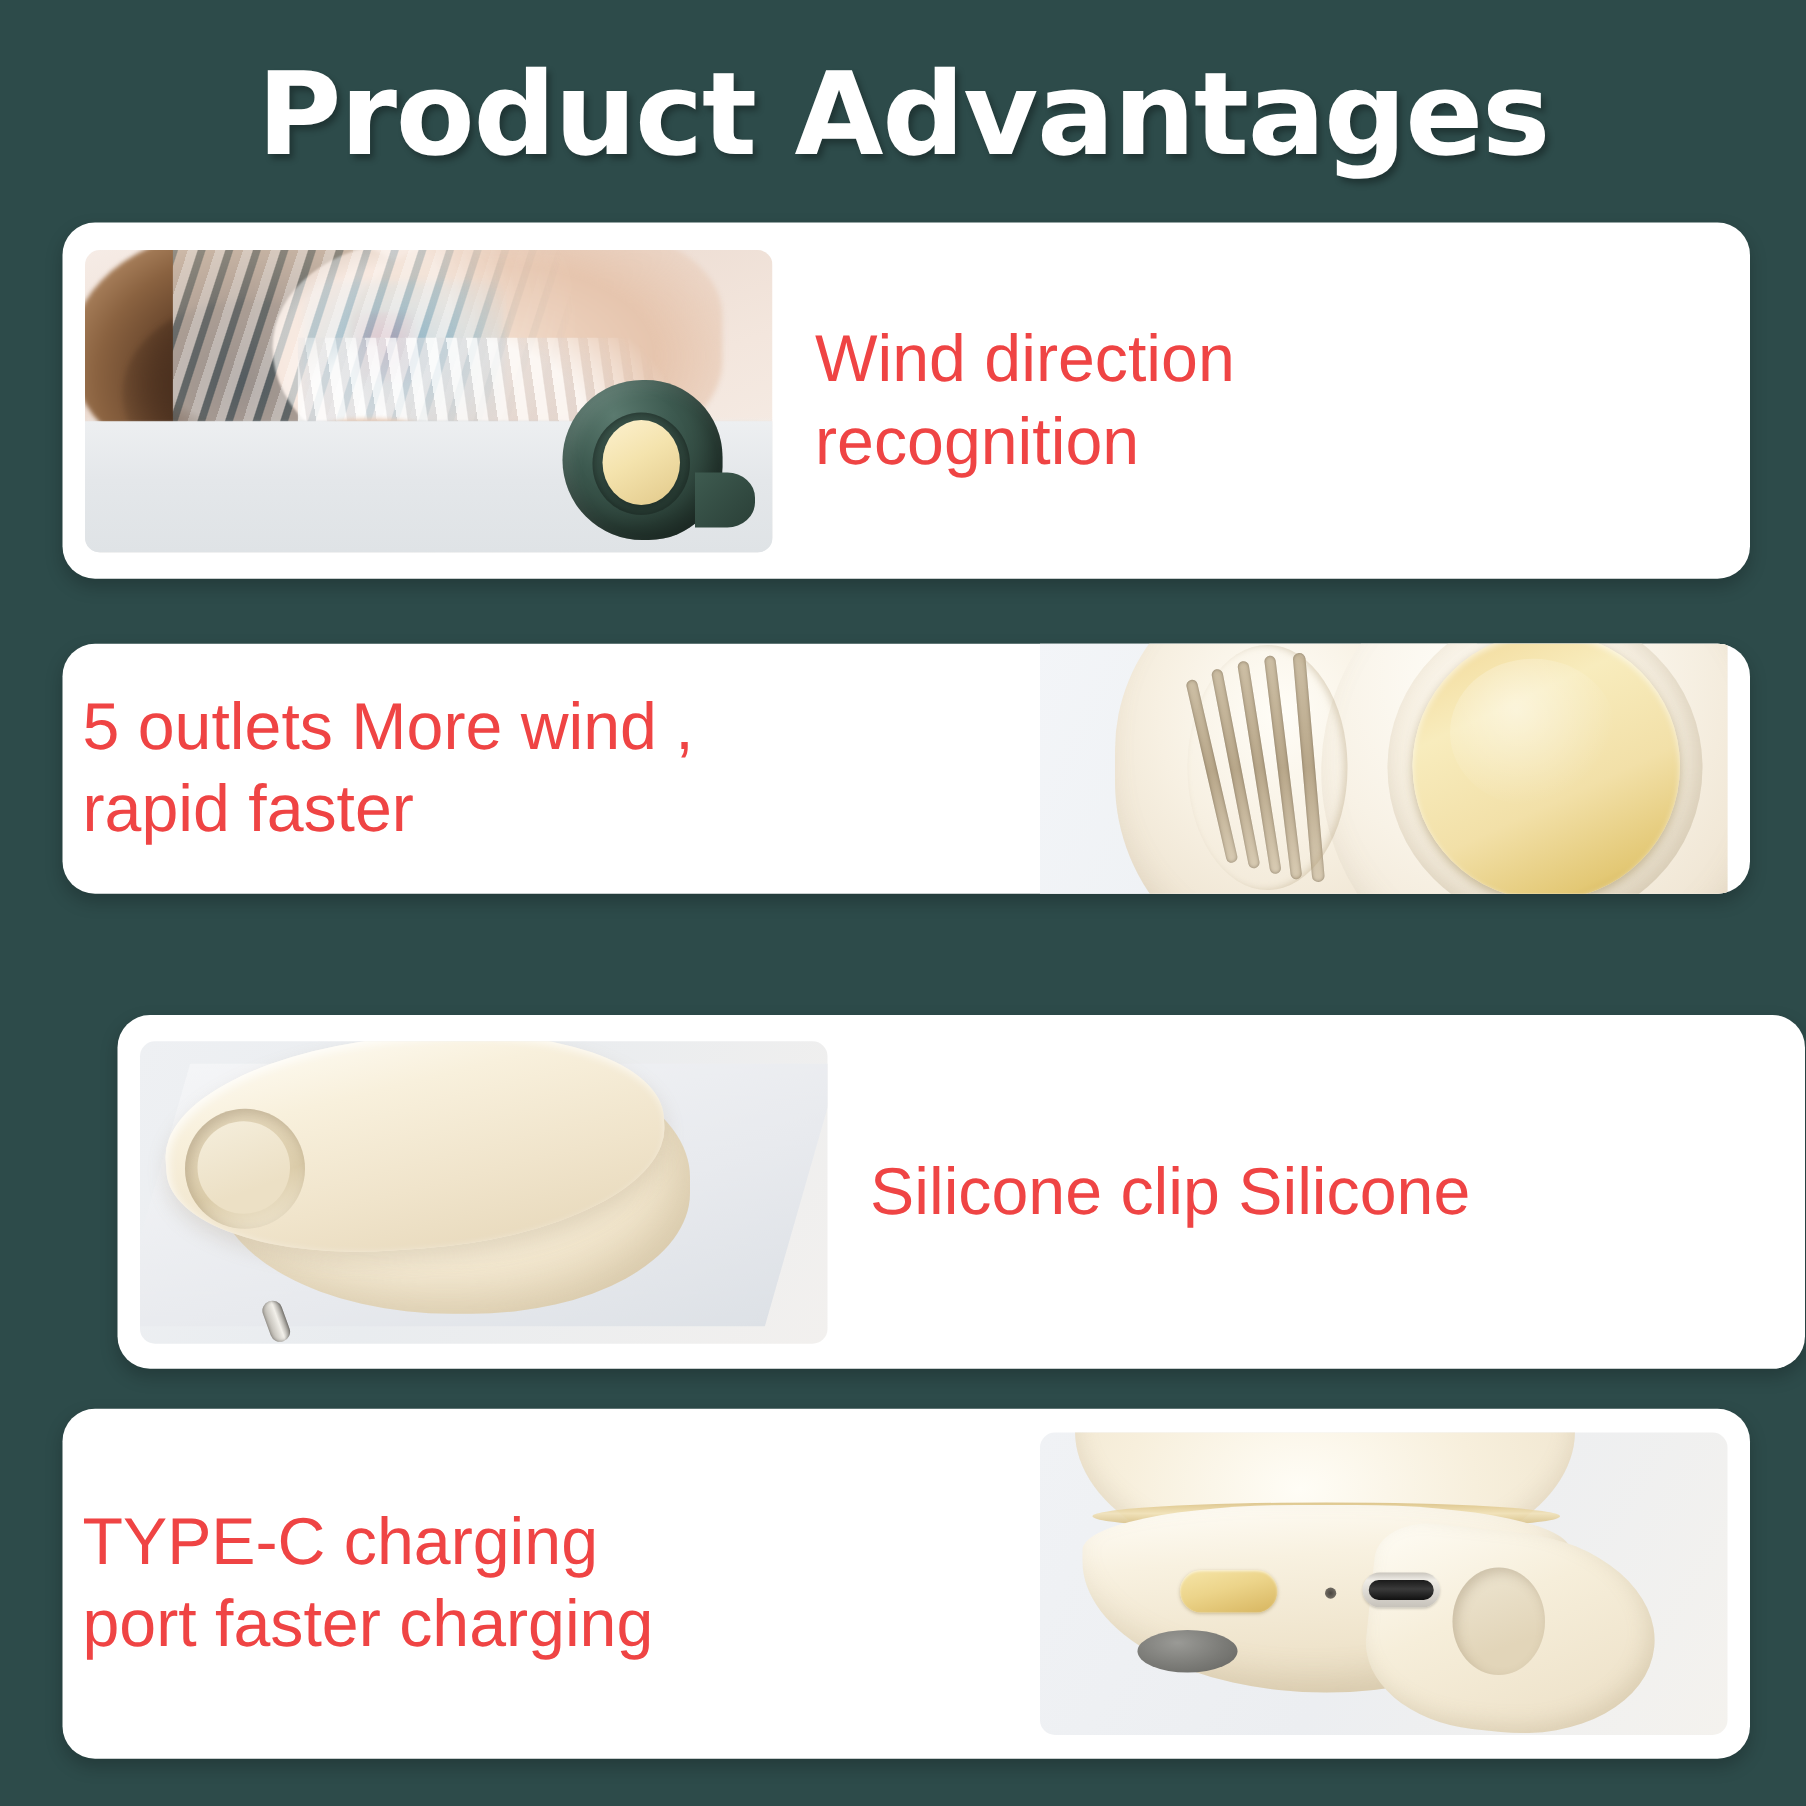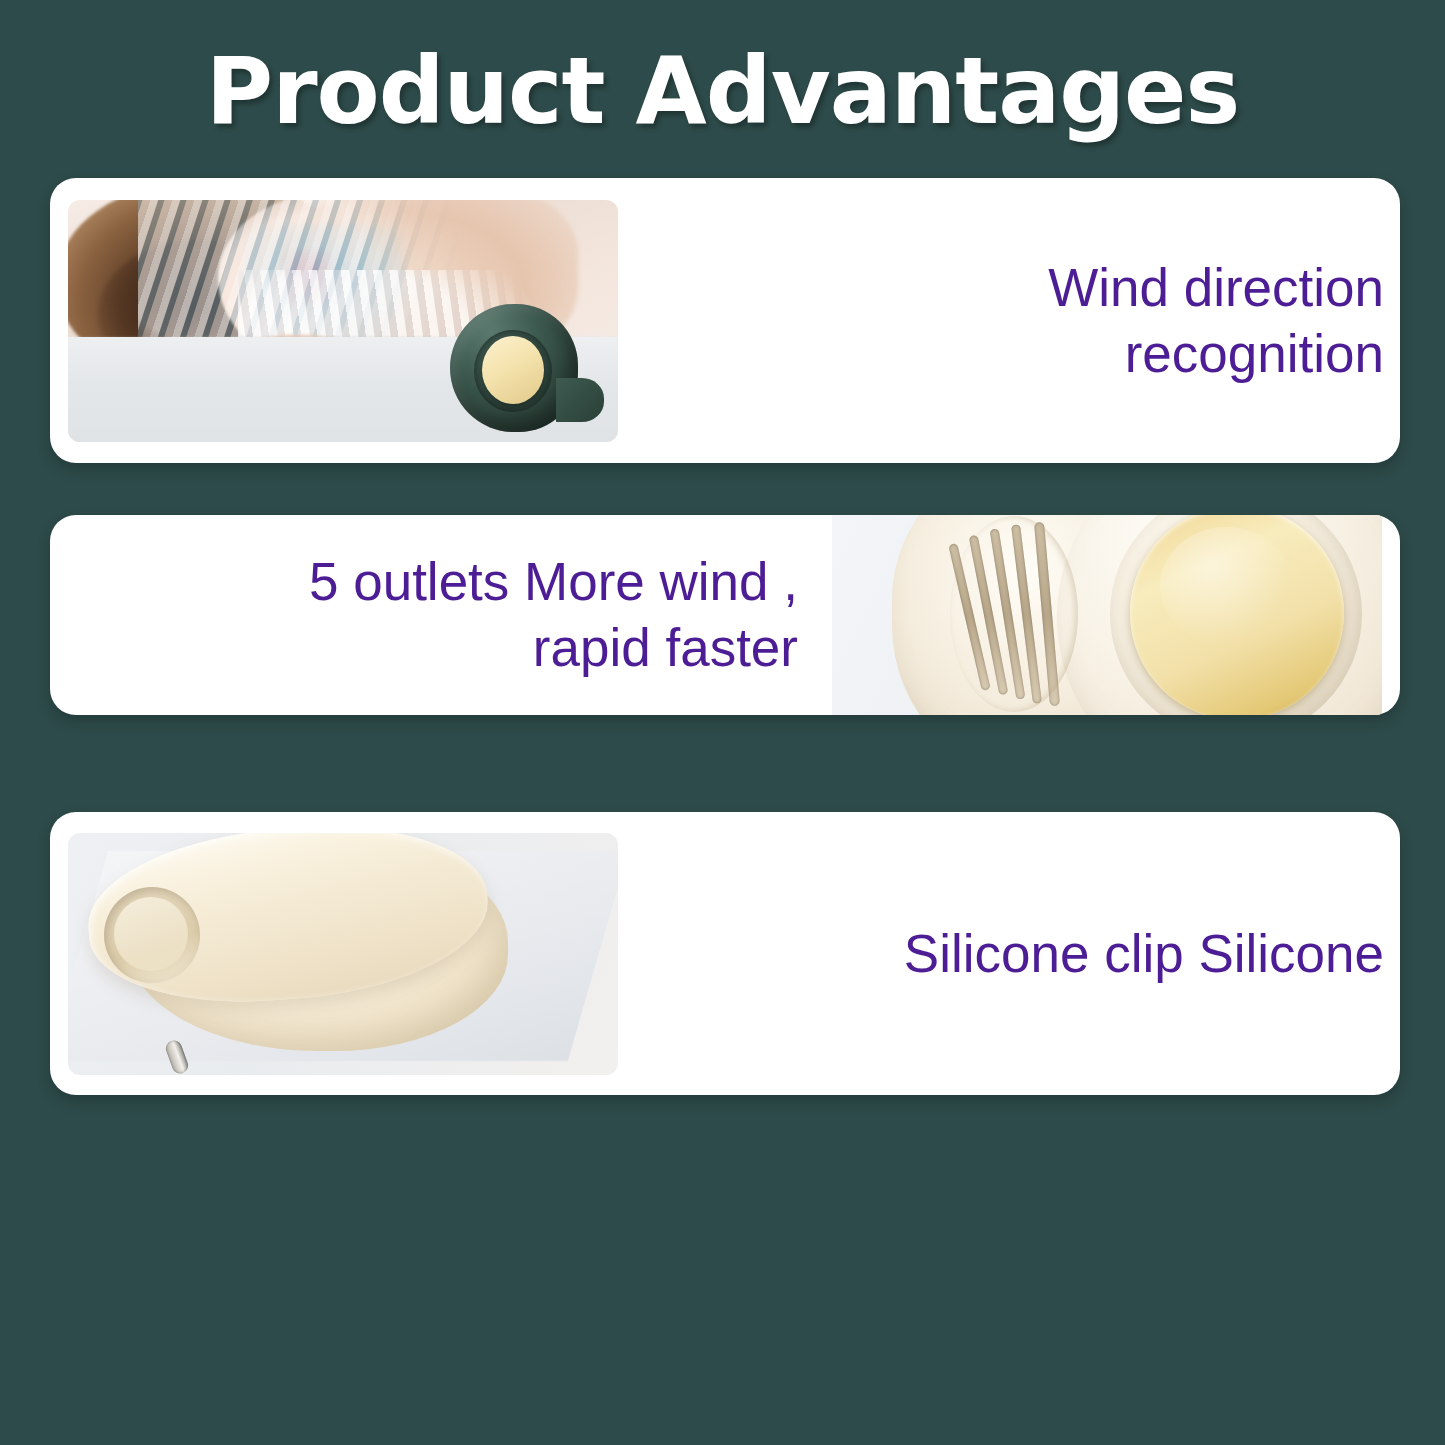--- a/index.html
+++ b/index.html
@@ -45,43 +45,43 @@
     width: 1350px;
     background: #ffffff;
     border-radius: 26px;
     box-shadow: 0 6px 14px rgba(0,0,0,0.22);
     display: flex;
     align-items: center;
     overflow: hidden;
   }
   .card.c1 { top: 178px; height: 285px; }
   .card.c2 { top: 497px; height: 200px; margin-top: 18px; }
-  .card.c3 { top: 812px; height: 283px; }
+  .card.c3 { top: 812px; height: 283px; margin-left: 44px; }
   .card.c4 { top: 1127px; height: 280px; }
 
   .card.img-left  { flex-direction: row; }
   .card.img-right { flex-direction: row-reverse; }
 
   
   .photo {
     position: relative;
     width: 550px;
     height: 242px;
     margin: 0 18px;
     border-radius: 12px;
     overflow: hidden;
     flex: 0 0 auto;
     background: #f1f2f4;
   }
 
   
   .caption {
     flex: 1 1 auto;
-    text-align: right;
-    color: #4c1d95;
+    text-align: left;
+    color: #ef4444;
     font-family: "Liberation Sans", sans-serif;
     font-size: 53px;
     line-height: 66px;
     font-weight: 400;
     padding: 0 16px;
   }
 
   
   .ph1 {
     background:
@@ -504,14 +504,31 @@
       <div class="clip"></div>
       <div class="cliphole"></div>
       <div class="cliphole2"></div>
       <div class="port"></div>
     </div>
     <div class="caption">
       <div>Silicone clip Silicone</div>
     </div>
   </div>
 
+  <div class="card c4 img-right">
+    <div class="photo ph4">
+      <div class="upper"></div>
+      <div class="goldline"></div>
+      <div class="base"></div>
+      <div class="strap"></div>
+      <div class="straphole"></div>
+      <div class="btn"></div>
+      <div class="led"></div>
+      <div class="usbc"></div>
+      <div class="foot"></div>
+    </div>
+    <div class="caption">
+      <div>TYPE-C charging</div>
+      <div>port faster charging</div>
+    </div>
+  </div>
 
 </div>
 
 </body></html>

